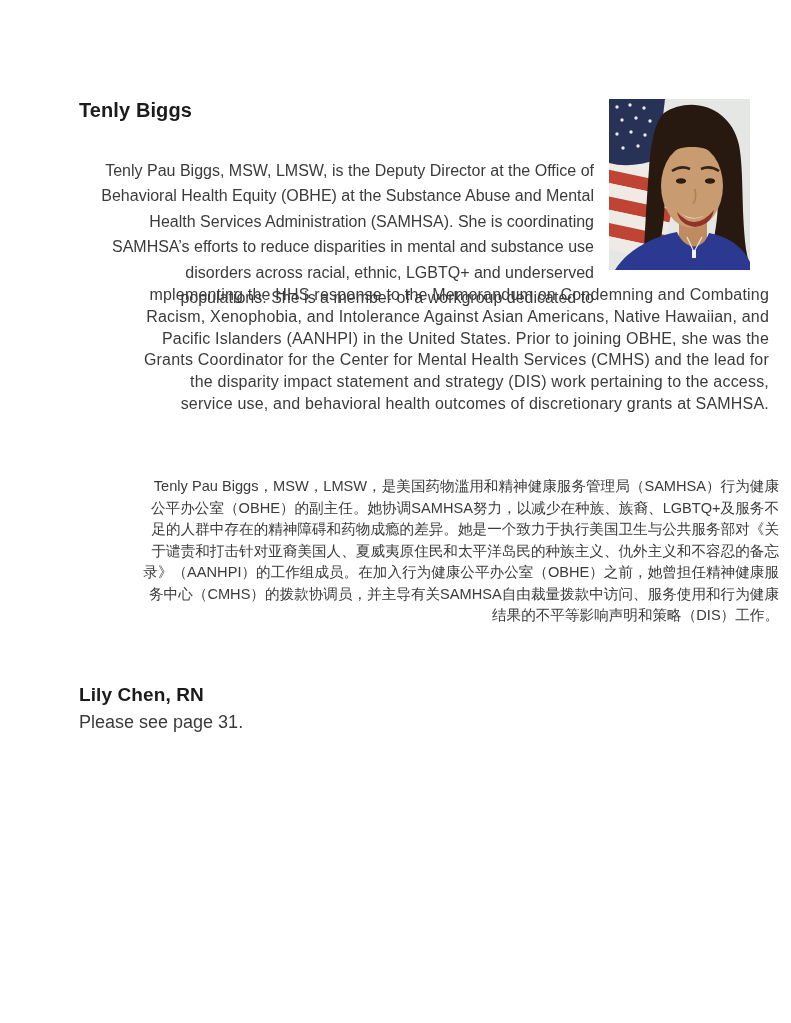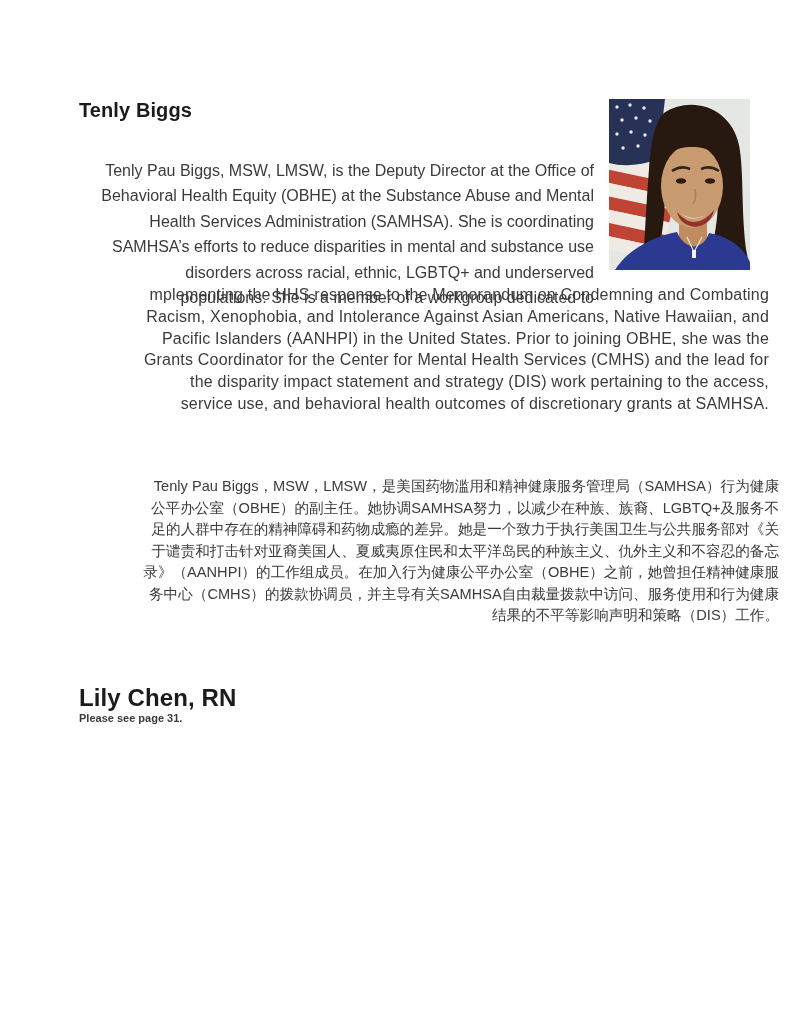--- a/index.html
+++ b/index.html
@@ -74,33 +74,32 @@
     top: 99px;
     width: 141px;
     height: 171px;
     display: block;
   }
 
   .next-name {
     position: absolute;
     left: 79px;
     top: 684px;
-    font-size: 24px;
+    font-size: 19px;
     font-weight: 700;
     color: #1b1b1b;
     letter-spacing: 0.1px;
   }
 
   .next-note {
     position: absolute;
     left: 79px;
     top: 712px;
-    font-size: 11px;
-    color: #3b3b3b;
-    font-weight: bold;
+    font-size: 18px;
+    color: #3b3b3b;
   }
 
   .page-number {
     position: absolute;
     left: 726px;
     top: 957px;
     font-size: 12.5px;
     color: #4c4c4c;
   }
 </style>

